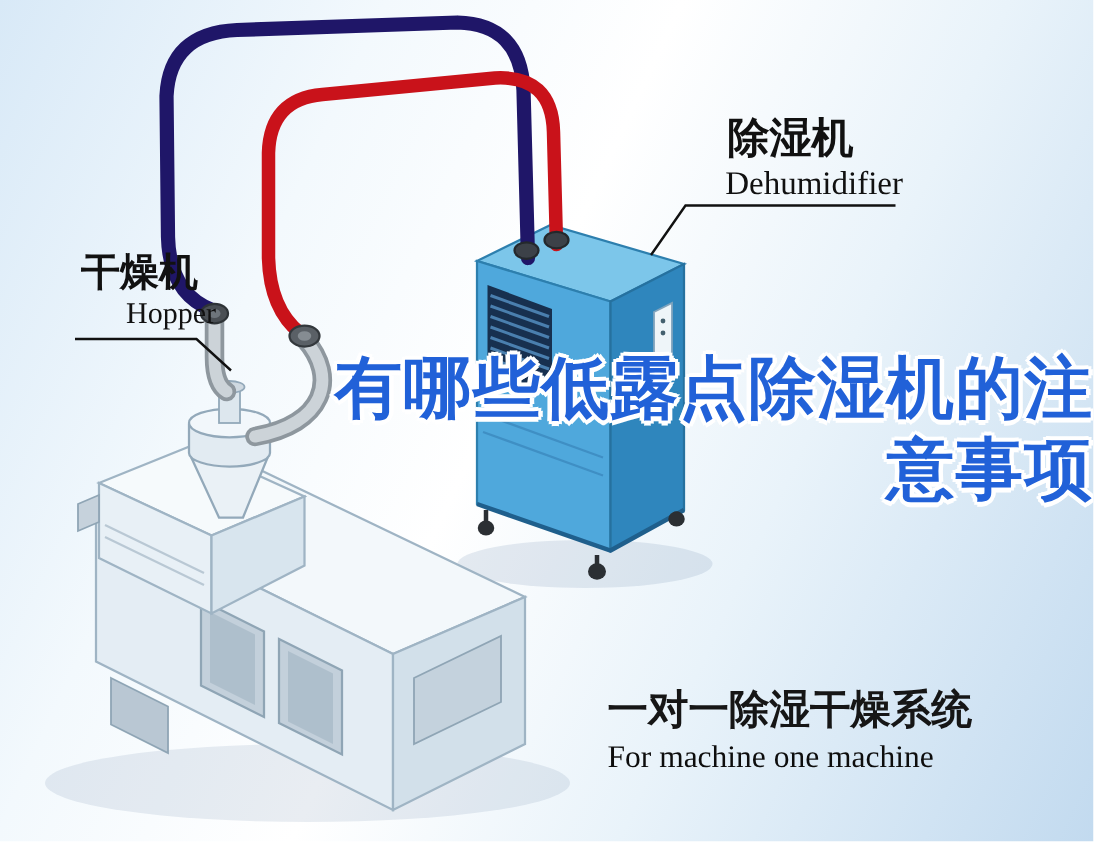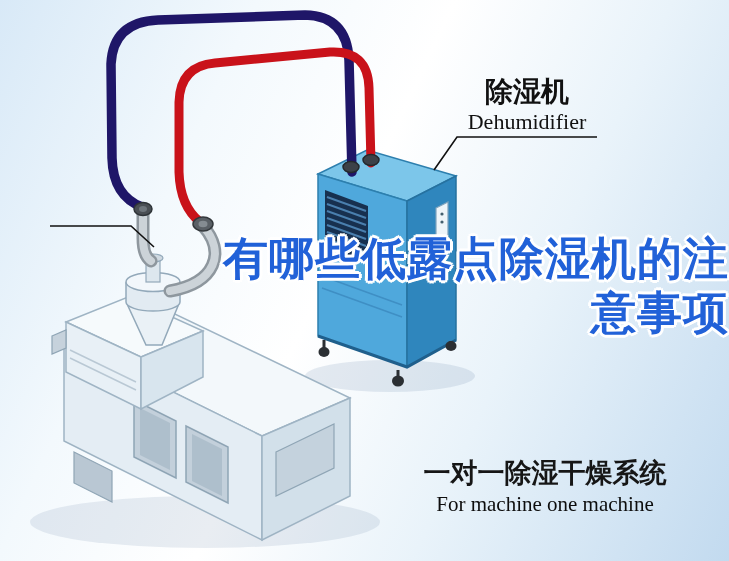--- a/index.html
+++ b/index.html
@@ -4,34 +4,34 @@
 <style>
   html,body{margin:0;padding:0;background:#ffffff;}
   .scene{
     position:relative;width:729px;height:561px;overflow:hidden;
     background:linear-gradient(115deg,#d8e9f7 0%,#f3f9fd 26%,#ffffff 46%,#e9f3fa 68%,#c2daef 100%);
     font-family:"Liberation Sans","DejaVu Sans",sans-serif;
   }
   .scene-art{position:absolute;left:0;top:0;width:729px;height:561px;}
   .callout{position:absolute;text-align:center;color:#111;}
   .callout .zh{font-weight:bold;}
-  .callout .en{font-family:"Liberation Serif","DejaVu Serif",serif;}
+  .callout .en{font-family:"Liberation Serif","DejaVu Serif",serif;text-align:right;}
   .callout-dehumidifier{left:452px;top:76px;width:150px;}
   .callout-dehumidifier .zh{font-size:28px;line-height:32px;}
   .callout-dehumidifier .en{font-size:22px;line-height:28px;}
   .callout-hopper{left:42px;top:166px;width:102px;}
   .callout-hopper .zh{font-size:26px;line-height:30px;}
   .callout-hopper .en{font-size:20px;line-height:26px;}
   .main-title{
     position:absolute;left:0;right:0;top:232px;text-align:right;
     font-size:45px;line-height:54px;font-weight:bold;color:#2161d8;letter-spacing:1px;
     text-shadow:-2px -2px 0 #fff,2px -2px 0 #fff,-2px 2px 0 #fff,2px 2px 0 #fff,
                 0 -3px 0 #fff,0 3px 0 #fff,-3px 0 0 #fff,3px 0 0 #fff;
   }
-  .caption{position:absolute;left:405px;top:456px;width:280px;text-align:center;color:#161616;}
+  .caption{position:absolute;left:405px;top:456px;width:280px;text-align:left;color:#161616;}
   .caption .zh{font-size:27px;line-height:34px;font-weight:bold;}
   .caption .en{font-size:21px;line-height:28px;font-family:"Liberation Serif","DejaVu Serif",serif;color:#0d0d0d;}
 </style>
 </head>
 <body>
 
 <div class="scene">
 
   <svg class="scene-art" viewBox="0 0 729 561">
 
@@ -110,20 +110,24 @@
 
     <polyline points="597,137 457,137 434,170" fill="none" stroke="#111111" stroke-width="1.6"></polyline>
     <polyline points="50,226 131,226 154,247" fill="none" stroke="#111111" stroke-width="1.6"></polyline>
   </svg>
 
   <div class="callout callout-dehumidifier">
     <div class="zh">除湿机</div>
     <div class="en">Dehumidifier</div>
   </div>
 
+  <div class="callout callout-hopper">
+    <div class="zh">干燥机</div>
+    <div class="en">Hopper</div>
+  </div>
 
   <div class="main-title">
     <div>有哪些低露点除湿机的注</div>
     <div>意事项</div>
   </div>
 
   <div class="caption">
     <div class="zh">一对一除湿干燥系统</div>
     <div class="en">For machine one machine</div>
   </div>

